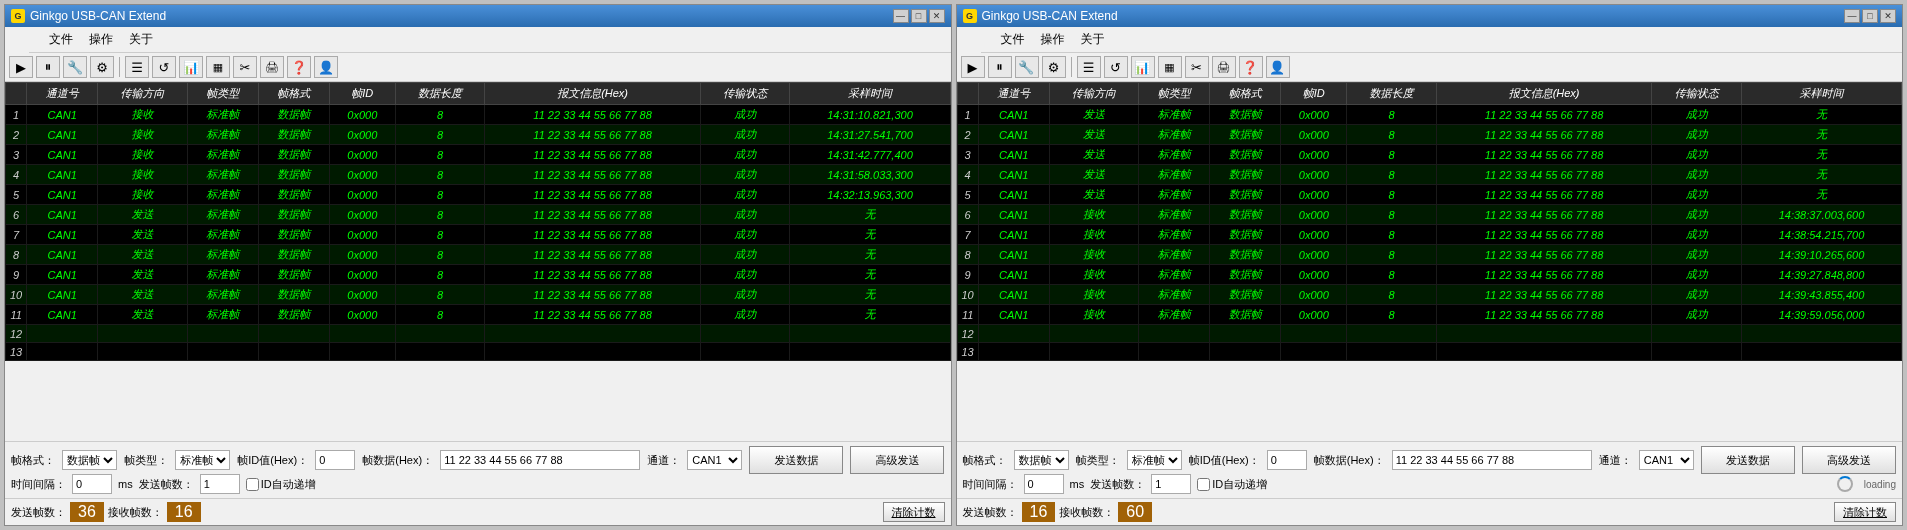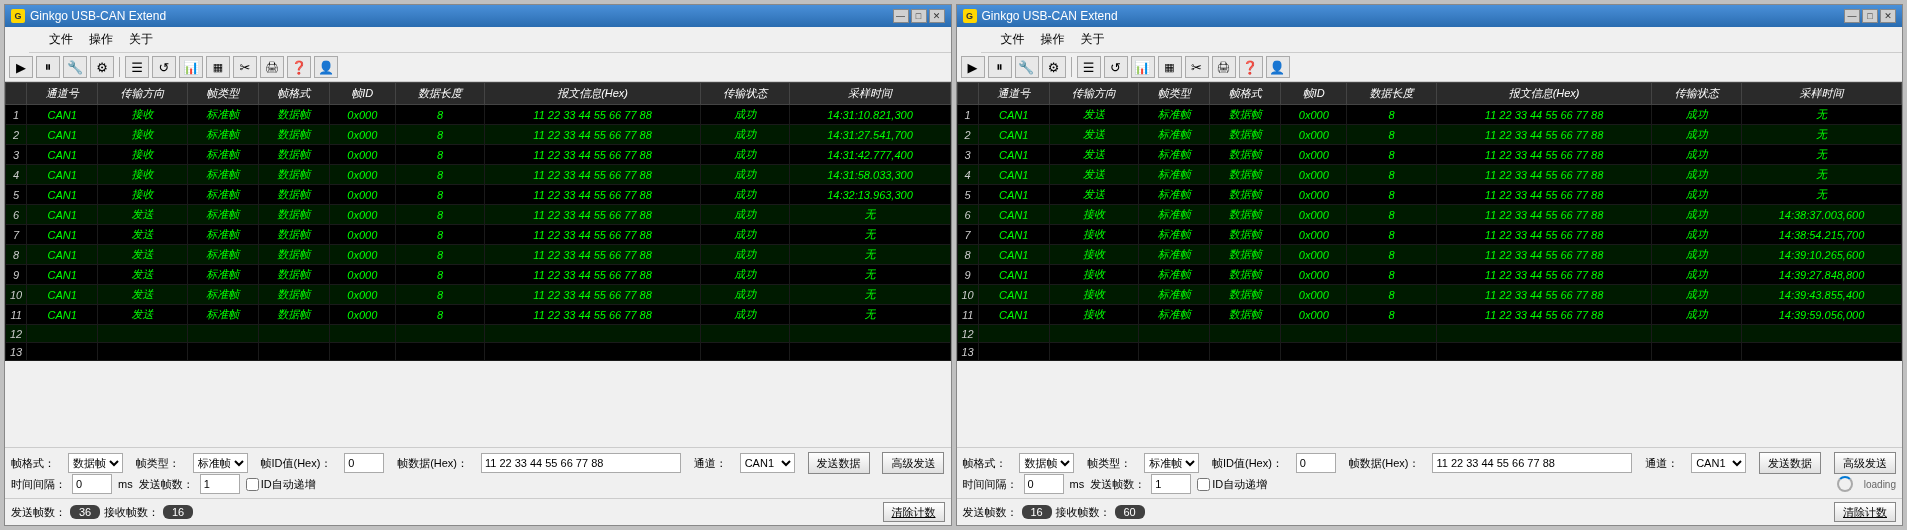--- a/index.html
+++ b/index.html
@@ -173,47 +173,46 @@
       border: 1px solid #aaa;
       padding: 0 3px;
     }
     .bottom-input-sm {
       width: 40px;
     }
     .bottom-input-lg {
       width: 200px;
     }
     .bottom-btn {
-      height: 22px;
-      padding: 0 8px;
+      height: 28px;
+      padding: 0 24px;
       font-size: 11px;
       border: 1px solid #888;
       background: linear-gradient(to bottom, #ffffff, #e0e0e0);
       cursor: pointer;
       white-space: nowrap;
     }
     .status-bar {
       background: #f0f0f0;
       border-top: 1px solid #ccc;
       padding: 3px 6px;
       display: flex;
       align-items: center;
       gap: 4px;
     }
     .status-label {
       font-size: 11px;
     }
     .status-count {
-      background: #404040;
+      background: #a16207;
       color: white;
       padding: 1px 8px;
-      font-size: 11px;
+      font-size: 16px;
       min-width: 30px;
       text-align: center;
-      border-radius: 6px;
     }
     .status-btn {
       height: 20px;
       padding: 0 8px;
       font-size: 11px;
       border: 1px solid #888;
       background: linear-gradient(to bottom, #ffffff, #e0e0e0);
       cursor: pointer;
       margin-left: auto;
       text-decoration: underline;

